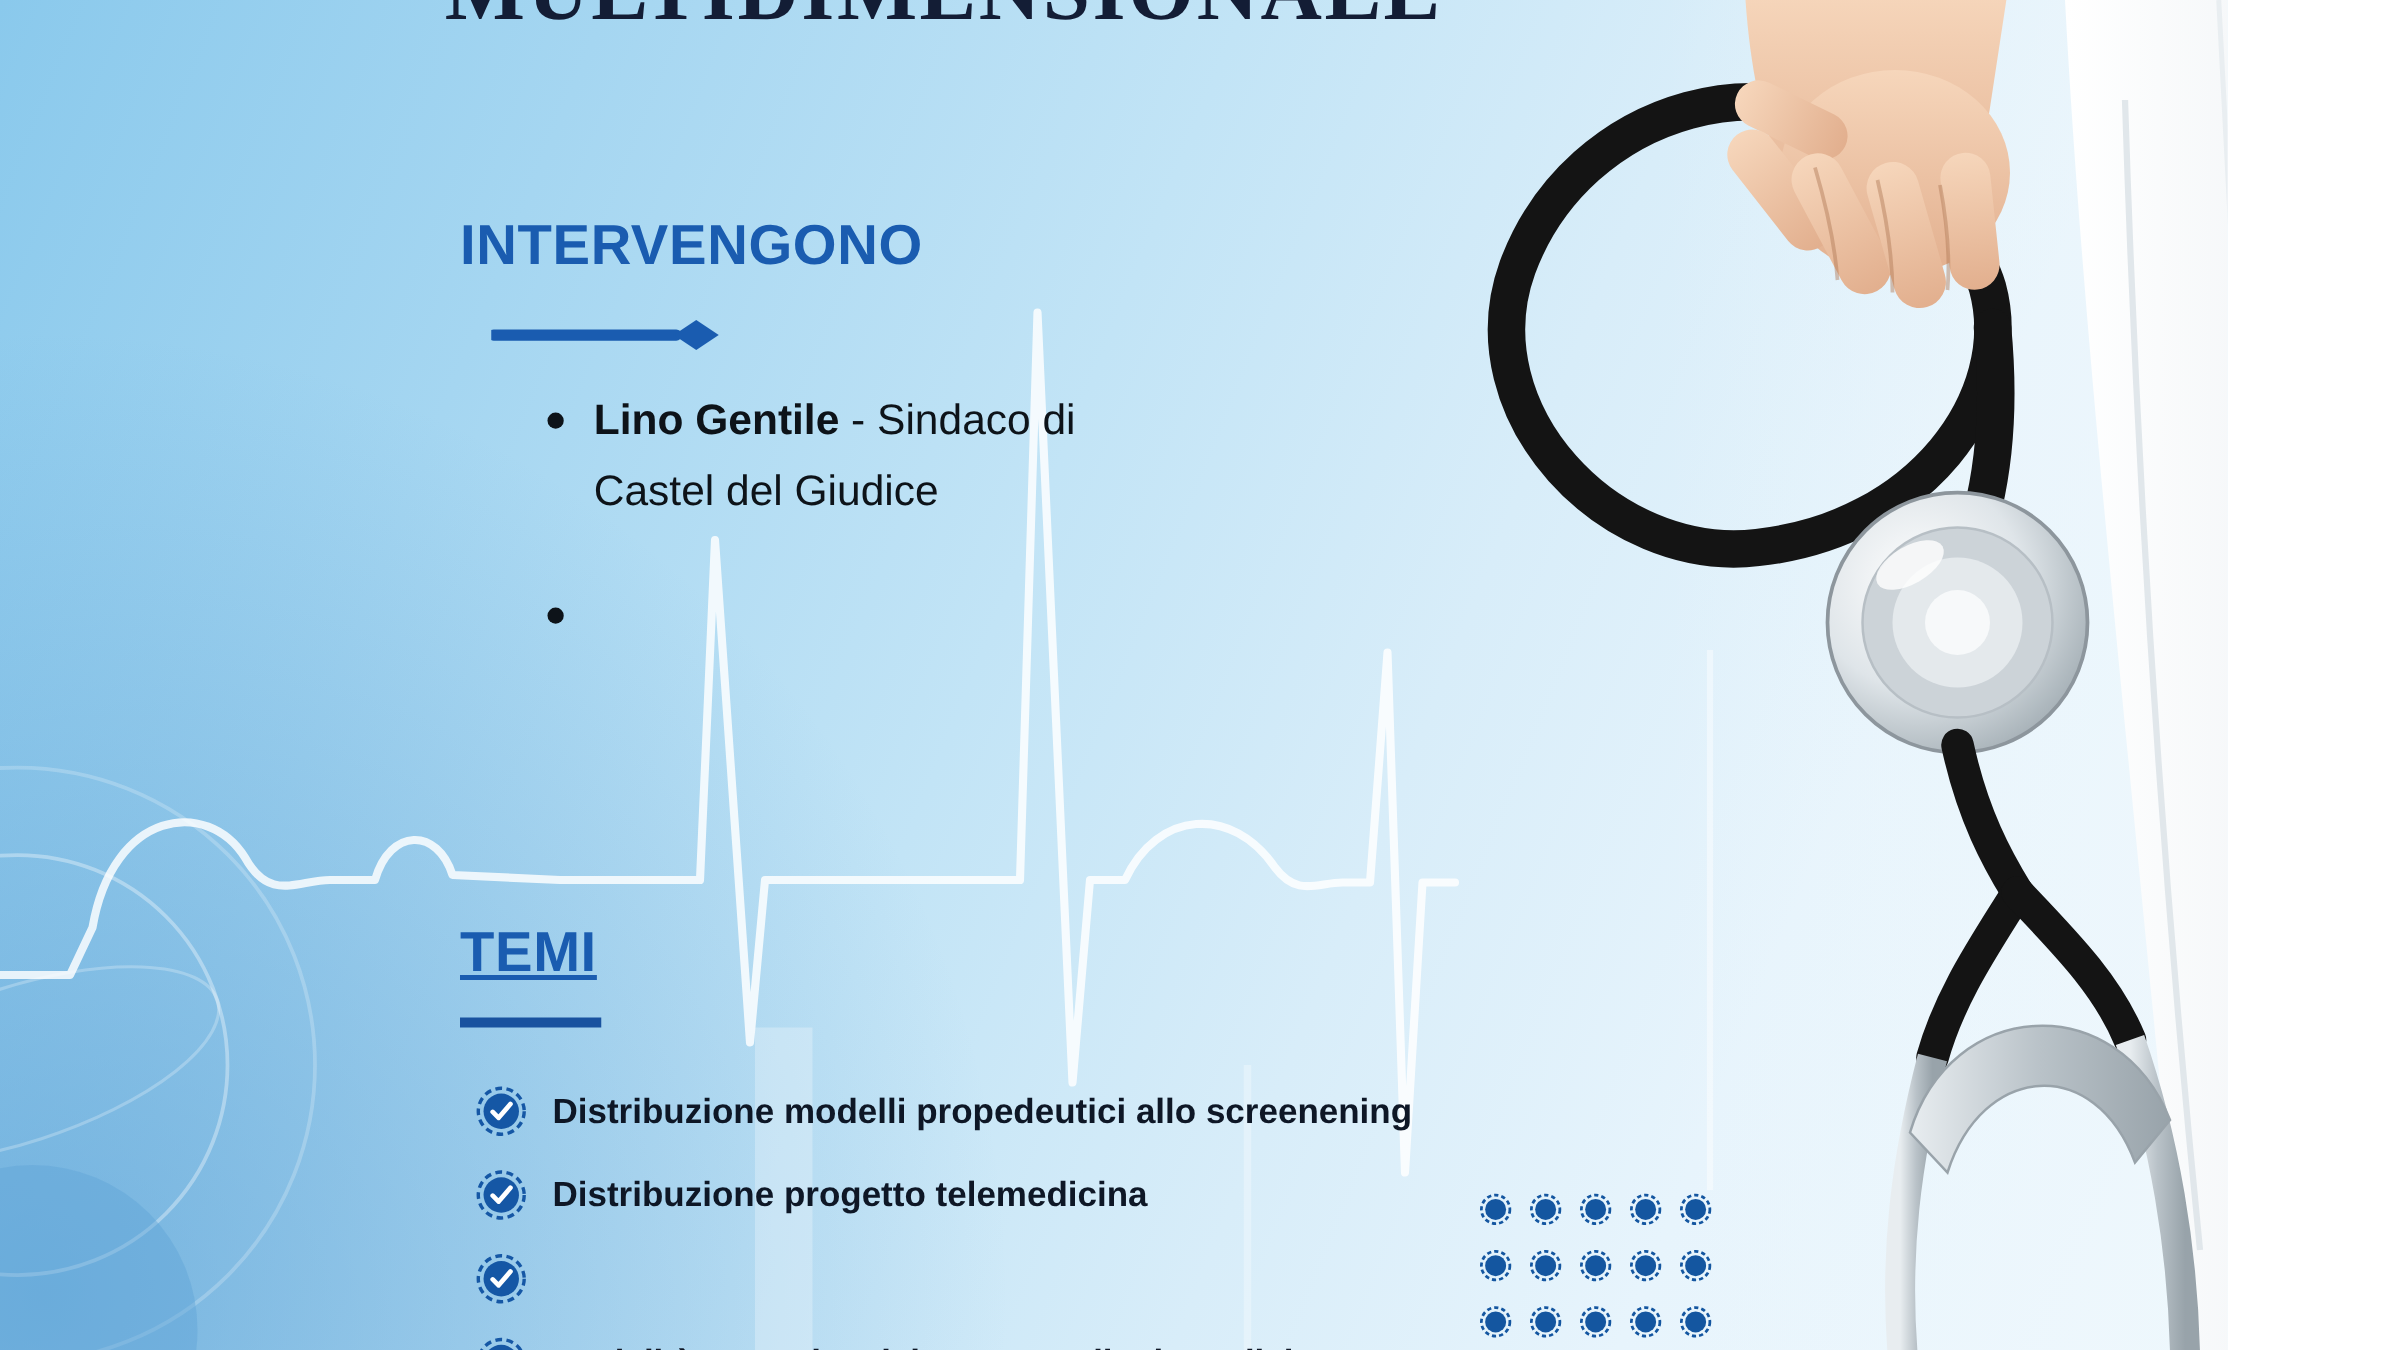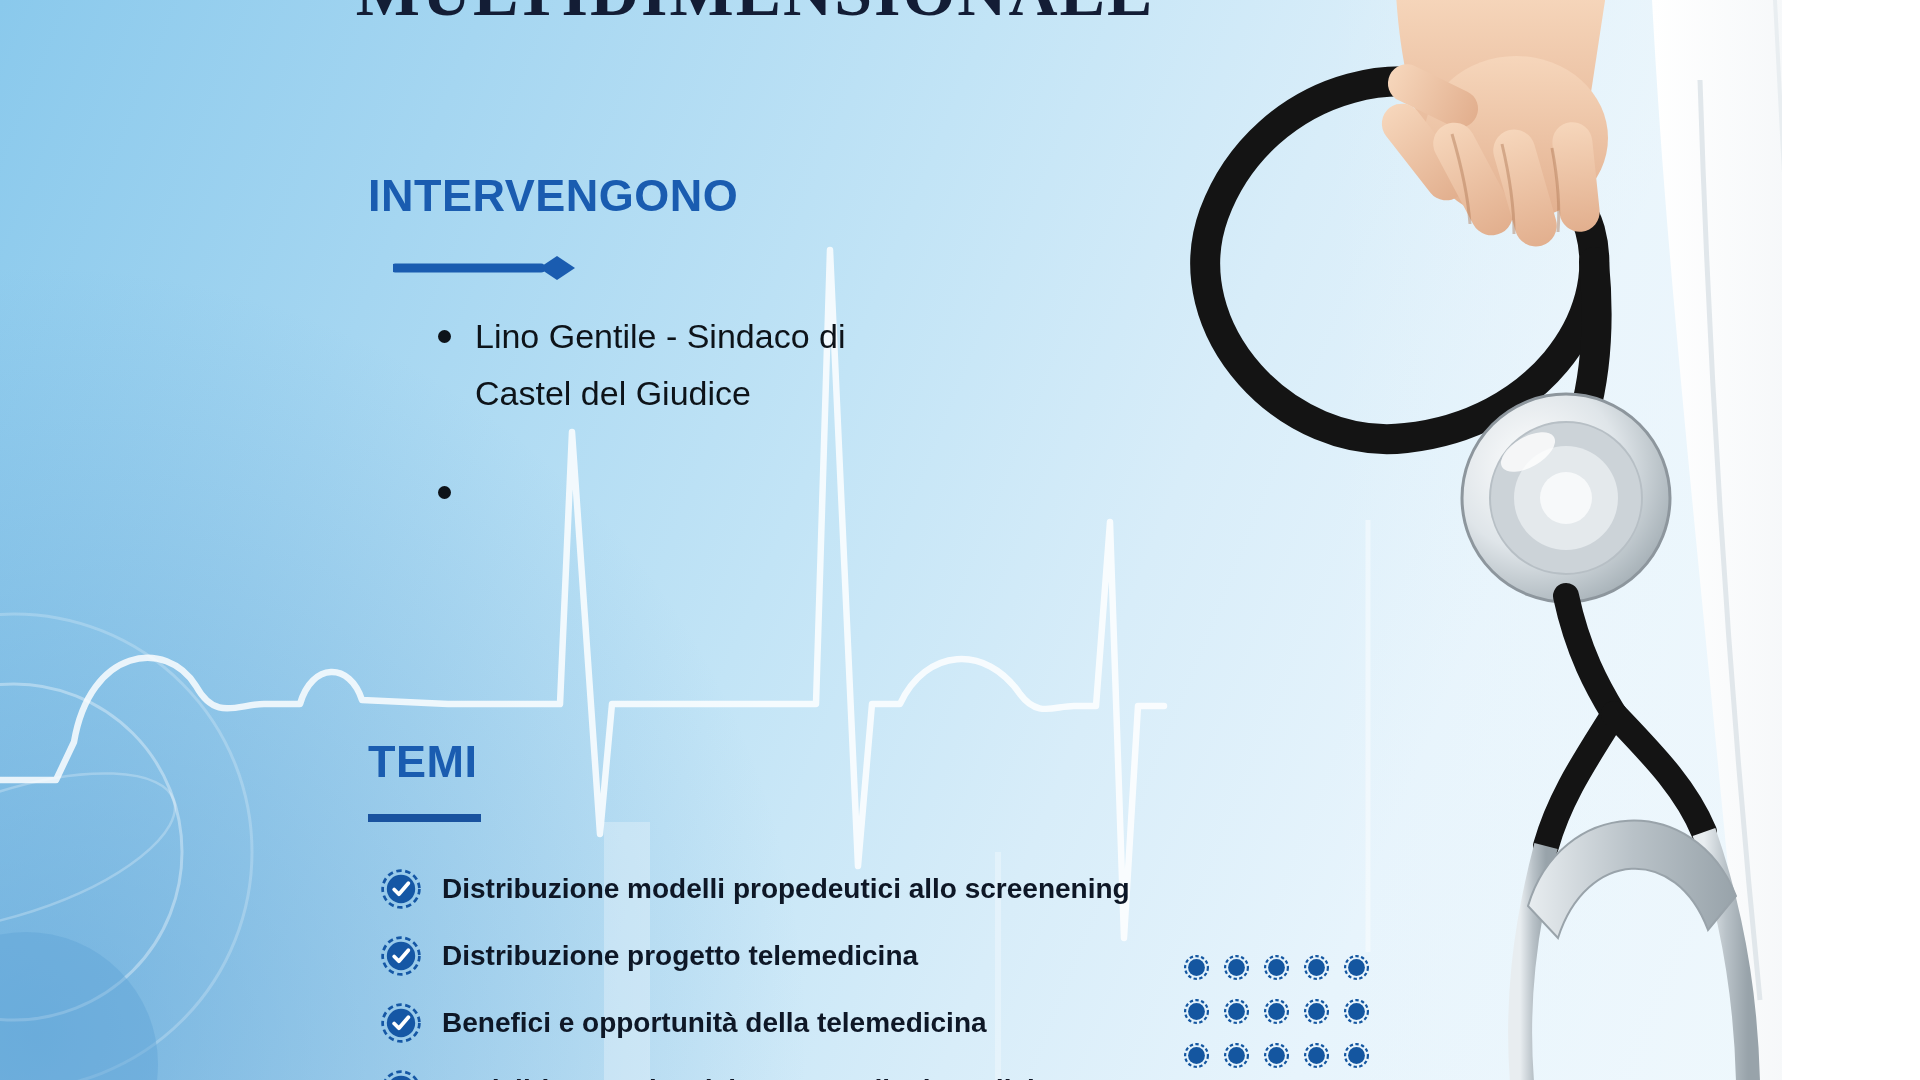--- a/index.html
+++ b/index.html
@@ -14,30 +14,30 @@
   .title{
     position:absolute;left:0;top:-42px;width:1510px;margin:0;
     text-align:center;font-family:"Liberation Serif",serif;font-weight:700;
     font-size:68px;line-height:1;letter-spacing:2px;color:#131d35;white-space:nowrap;
   }
   .sec-heading{
     position:absolute;margin:0;font-weight:700;font-size:45px;
     letter-spacing:0.5px;color:#1a5cb0;
   }
   #speakers-heading{left:368px;top:170px;}
-  #temi-heading{left:368px;top:736px;}
+  #temi-heading{left:368px;top:736px;text-decoration:underline;}
   .arrow-wrap{position:absolute;left:393px;top:254px;width:190px;height:28px;}
   .temi-underline{position:absolute;left:368px;top:814px;width:113px;height:8px;background:#19529f;}
   ul.speakers{
     position:absolute;left:438px;top:308px;width:880px;margin:0;padding:0;list-style:none;
     color:#0d1319;font-size:34px;line-height:57px;
   }
   ul.speakers li{display:flex;gap:24px;margin-bottom:42px;}
   ul.speakers .bullet{flex:0 0 13px;width:13px;height:13px;border-radius:50%;background:#0d1319;margin-top:22px;}
-  ul.speakers b{font-weight:400;margin-top:44px;}
+  ul.speakers b{font-weight:700;margin-top:44px;}
   .topics{position:absolute;left:380px;top:868px;width:900px;}
   .topic-row{display:flex;align-items:center;gap:20px;height:42px;margin-bottom:25px;}
   .topic-row svg{flex:0 0 42px;}
   .topic-label{font-size:28px;font-weight:700;color:#0e1726;white-space:nowrap;}
   .dot-grid{
     position:absolute;left:1183px;top:954px;
     display:grid;grid-template-columns:repeat(5,27px);gap:13px;
   }
 </style>
 </head>
@@ -179,21 +179,20 @@
           <path d="M13.5 20.5 L18 25 L27 14.5" fill="none" stroke="#ffffff" stroke-width="3.6" stroke-linecap="round" stroke-linejoin="round"></path>
         </svg>
         <span class="topic-label">Distribuzione progetto telemedicina</span>
       </div>
       <div class="topic-row">
         <svg class="check-badge" width="42" height="42" viewBox="0 0 40 40">
           <circle cx="20" cy="20" r="17.5" fill="none" stroke="#1557a5" stroke-width="2.6" stroke-dasharray="5.2 3.4"></circle>
           <circle cx="20" cy="20" r="13.5" fill="#1557a5"></circle>
           <path d="M13.5 20.5 L18 25 L27 14.5" fill="none" stroke="#ffffff" stroke-width="3.6" stroke-linecap="round" stroke-linejoin="round"></path>
         </svg>
-        <span class="topic-label">Benefici e opportunità della telemedicina</span>
       </div>
       <div class="topic-row">
         <svg class="check-badge" width="42" height="42" viewBox="0 0 40 40">
           <circle cx="20" cy="20" r="17.5" fill="none" stroke="#1557a5" stroke-width="2.6" stroke-dasharray="5.2 3.4"></circle>
           <circle cx="20" cy="20" r="13.5" fill="#1557a5"></circle>
           <path d="M13.5 20.5 L18 25 L27 14.5" fill="none" stroke="#ffffff" stroke-width="3.6" stroke-linecap="round" stroke-linejoin="round"></path>
         </svg>
         <span class="topic-label">Modalità operative del progetto di telemedicina</span>
       </div>
     </div>

